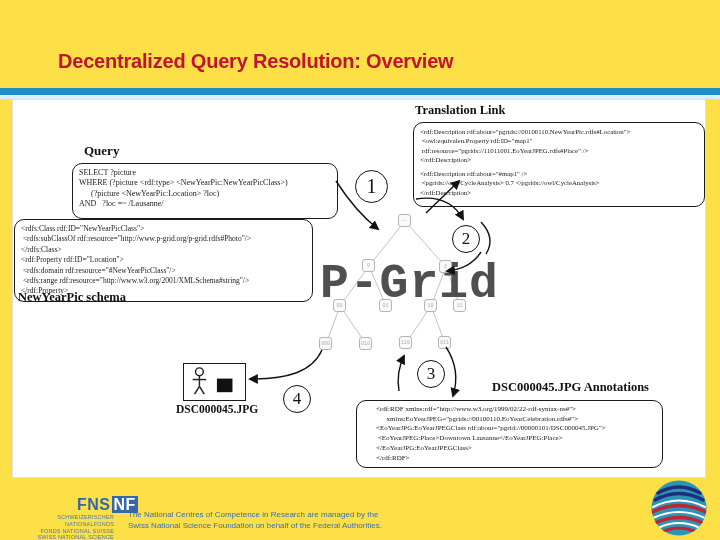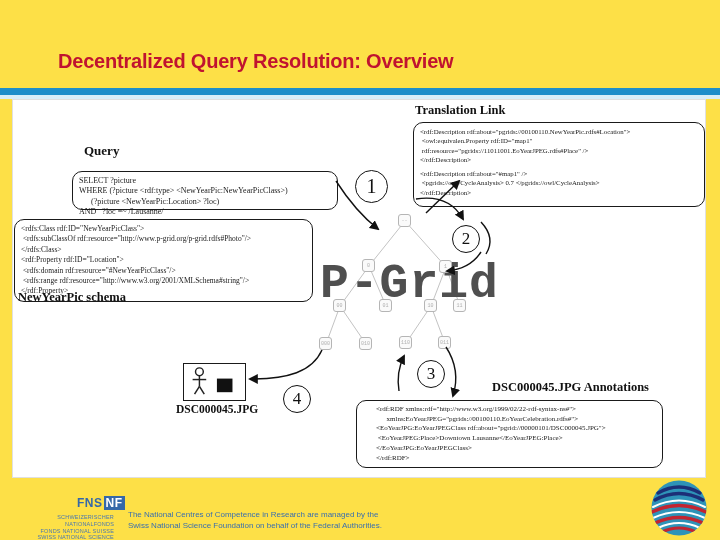--- a/index.html
+++ b/index.html
@@ -18,21 +18,21 @@
   .pgrid{position:absolute;left:320px;top:258px;font-family:"Liberation Mono",monospace;
          font-weight:bold;font-size:48px;line-height:52px;color:#4f4f4f;letter-spacing:1px;}
   
   .node{position:absolute;width:13px;height:13px;background:#fafafa;border:1px solid #b5b5b5;
         border-radius:3px;box-sizing:border-box;display:flex;align-items:center;justify-content:center;
         font-family:"Liberation Mono",monospace;font-size:5px;color:#b0b0b0;overflow:hidden;}
   
   .cbox{position:absolute;background:#fff;border:1.3px solid #1a1a1a;border-radius:10px;
         box-sizing:border-box;padding:4px 6px;}
   .cl{font-family:"Liberation Serif",serif;color:#1a1a1a;white-space:pre;overflow:hidden;}
-  .q-box{left:72px;top:171px;width:266px;height:39px;}
+  .q-box{left:72px;top:163px;width:266px;height:56px;}
   .q-box .cl{font-size:8px;line-height:10.3px;}
   .s-box{left:14px;top:219px;width:299px;height:83px;}
   .s-box .cl{font-size:7.5px;line-height:10.4px;}
   .t-box{left:413px;top:122px;width:292px;height:85px;}
   .t-box .cl{font-size:6.8px;line-height:9.3px;}
   .t-gap{height:5px;}
   .a-box{left:356px;top:400px;width:307px;height:68px;padding-left:19px;}
   .a-box .cl{font-size:7px;line-height:9.7px;}
   
   .lbl{position:absolute;font-family:"Liberation Serif",serif;font-weight:bold;color:#111;}
@@ -46,21 +46,21 @@
        display:flex;align-items:center;justify-content:center;
        font-family:"Liberation Serif",serif;color:#111;}
   .c1{left:355px;top:170px;width:31px;height:31px;font-size:20px;}
   .c2{left:452px;top:225px;width:26px;height:26px;font-size:17px;}
   .c3{left:417px;top:360px;width:26px;height:26px;font-size:17px;}
   .c4{left:283px;top:385px;width:26px;height:26px;font-size:17px;}
   
   .imgbox{position:absolute;left:183px;top:363px;width:63px;height:38px;background:#fff;
           border:1.6px solid #1a1a1a;box-sizing:border-box;}
   
-  .fns-logo{position:absolute;left:77px;top:496px;font-size:12px;font-weight:bold;
+  .fns-logo{position:absolute;left:77px;top:496px;font-size:16px;font-weight:bold;
             color:#3568a8;letter-spacing:0.5px;}
   .fns-logo .nf{background:#3568a8;color:#fff;padding:0 2px;margin-left:1px;}
   .org{position:absolute;left:10px;top:514px;width:104px;text-align:right;color:#4a78b0;
        font-size:5.5px;line-height:6.8px;letter-spacing:0.2px;}
   .note{position:absolute;left:128px;top:509px;width:280px;color:#3a6fae;
         font-size:8px;line-height:11px;}
   .globe{position:absolute;left:650px;top:479px;width:58px;height:58px;}
 </style>
 </head>
 <body>

